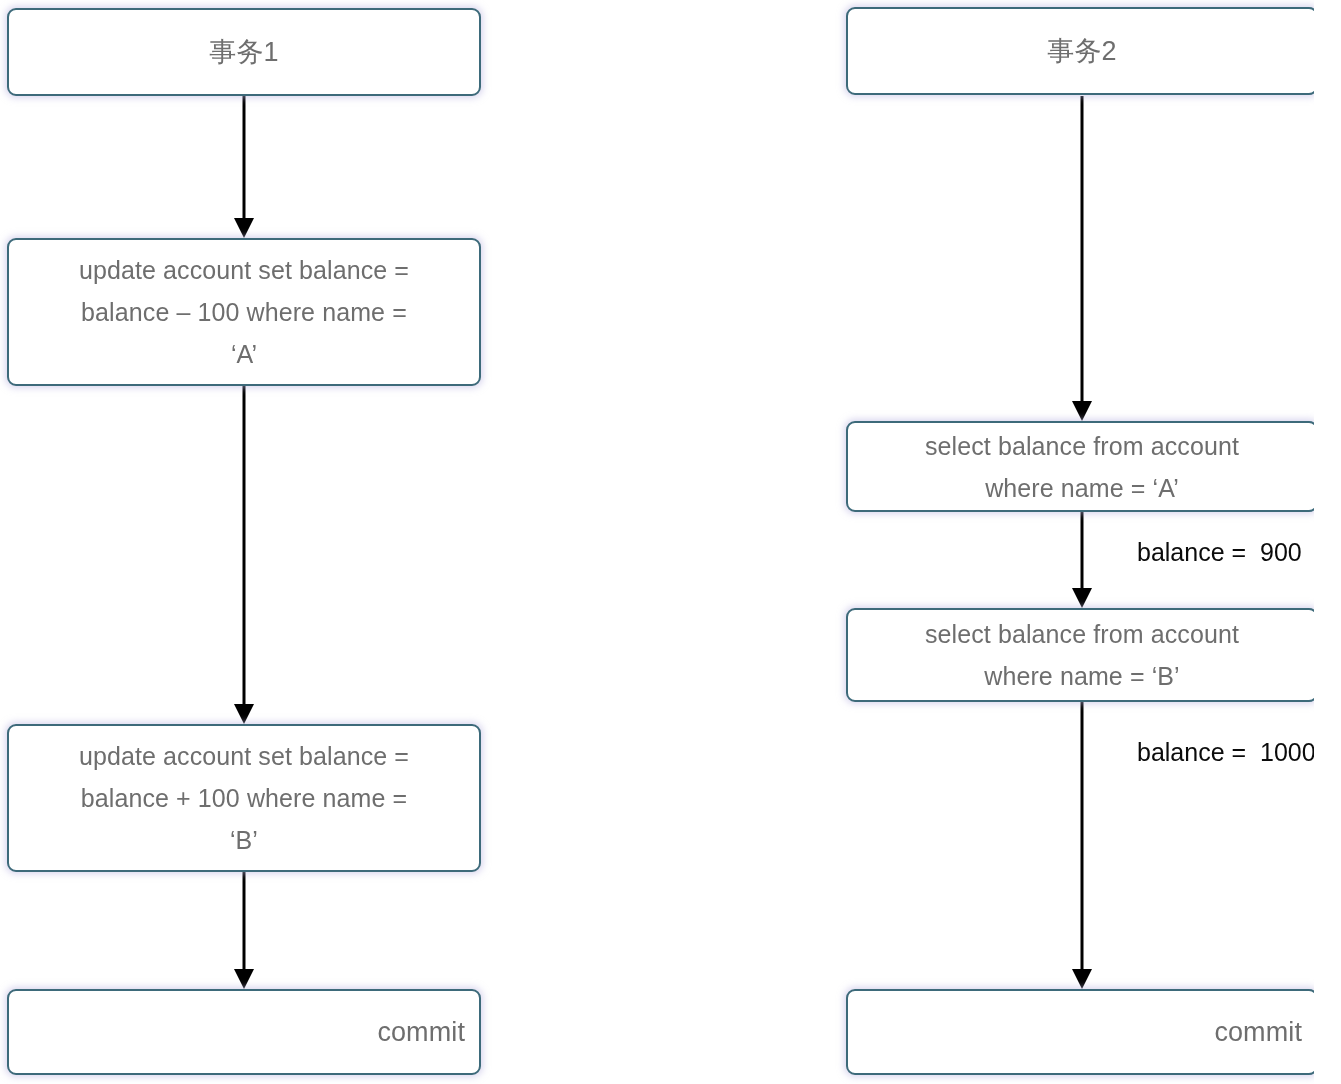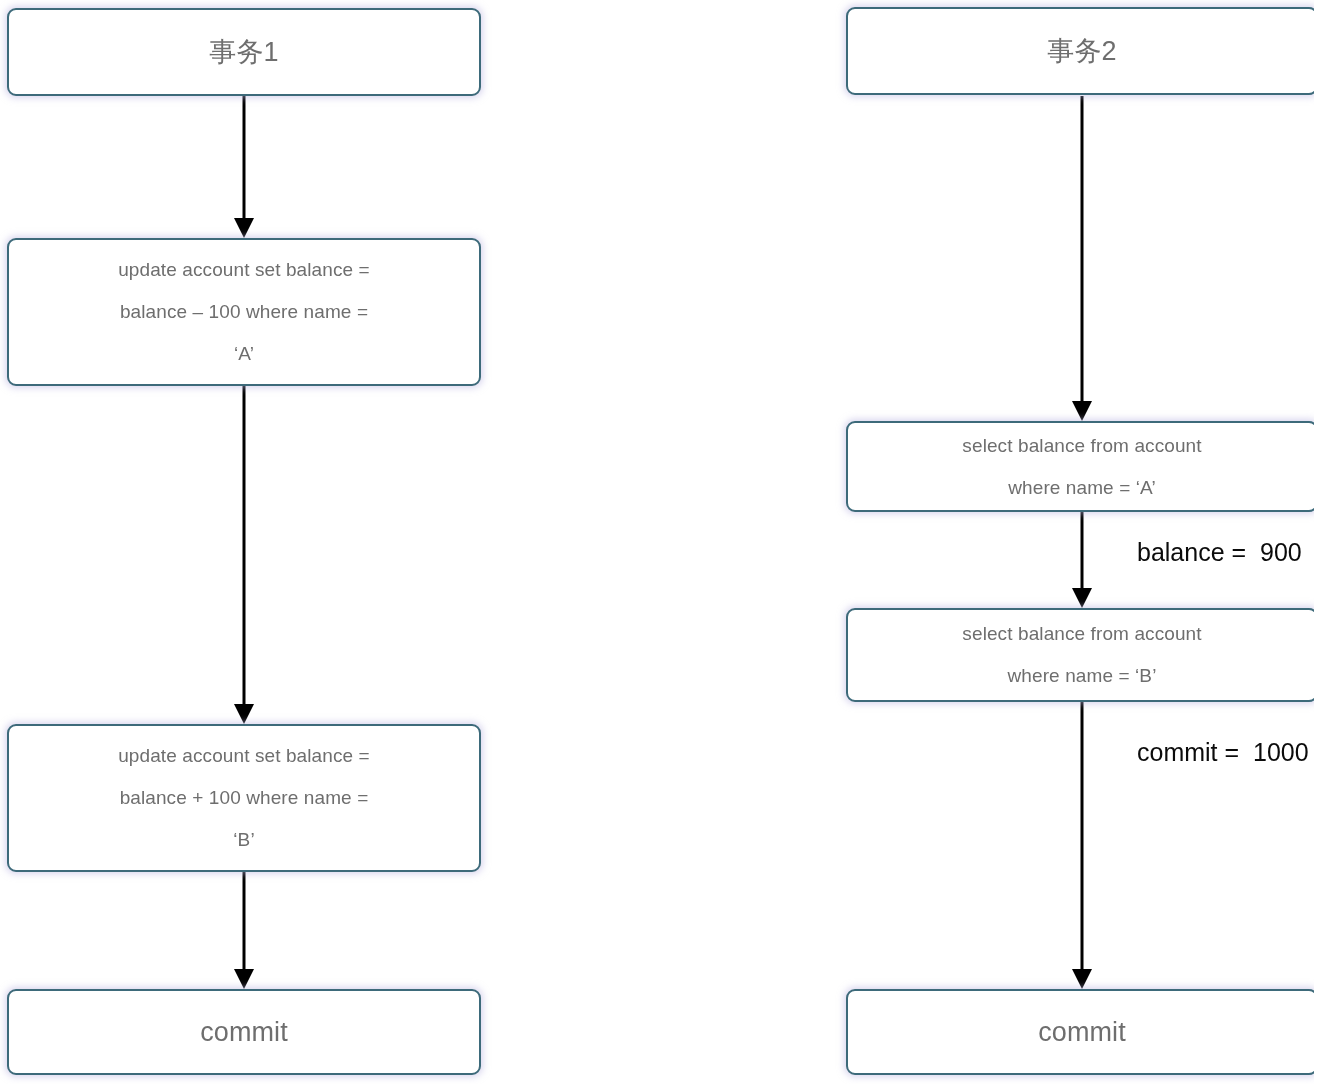--- a/index.html
+++ b/index.html
@@ -22,31 +22,32 @@
     box-sizing: border-box;
     background: #ffffff;
     border: 2.5px solid #3d6a7a;
     border-radius: 9px;
     box-shadow: 0 0 7px 2px rgba(186,180,224,0.55);
     display: flex;
     align-items: center;
     justify-content: center;
     text-align: center;
     color: #6e6e6e;
-    font-size: 19px;
+    font-size: 25px;
     line-height: 42px;
     letter-spacing: 0.1px;
     padding: 0 14px;
     white-space: pre-line;
   }
   .node.title {
     font-size: 27px;
   }
   .node.commit {
     font-size: 27px;
+    justify-content: flex-end;
   }
   .edge-svg {
     position: absolute;
     left: 0;
     top: 0;
     width: 1341px;
     height: 1084px;
     pointer-events: none;
     overflow: visible;
   }
@@ -101,15 +102,15 @@
       <div class="node commit" style="left: 7px; top: 989px; width: 474px; height: 86px; border-color: rgb(61, 106, 122); background: rgb(255, 255, 255); color: rgb(110, 110, 110);"><span>commit</span></div>
       <div class="node title" style="left: 846px; top: 7px; width: 472px; height: 88px; border-color: rgb(61, 106, 122); background: rgb(255, 255, 255); color: rgb(110, 110, 110);"><span>事务2</span></div>
       <div class="node" style="left: 846px; top: 421px; width: 472px; height: 91px; border-color: rgb(61, 106, 122); background: rgb(255, 255, 255); color: rgb(110, 110, 110);"><span>select balance from account
 where name = ‘A’</span></div>
       <div class="node" style="left: 846px; top: 608px; width: 472px; height: 94px; border-color: rgb(61, 106, 122); background: rgb(255, 255, 255); color: rgb(110, 110, 110);"><span>select balance from account
 where name = ‘B’</span></div>
       <div class="node commit" style="left: 846px; top: 989px; width: 472px; height: 86px; border-color: rgb(61, 106, 122); background: rgb(255, 255, 255); color: rgb(110, 110, 110);"><span>commit</span></div>
     </div>
   <div id="labels">
       <div class="edge-label" style="left: 1105px; top: 537px; color: rgb(11, 11, 11);">balance =  900</div>
-      <div class="edge-label" style="left: 1105px; top: 737px; color: rgb(11, 11, 11);">commit =  1000</div>
+      <div class="edge-label" style="left: 1105px; top: 737px; color: rgb(11, 11, 11);">balance =  1000</div>
     </div>
 </div>
 
 </body></html>

